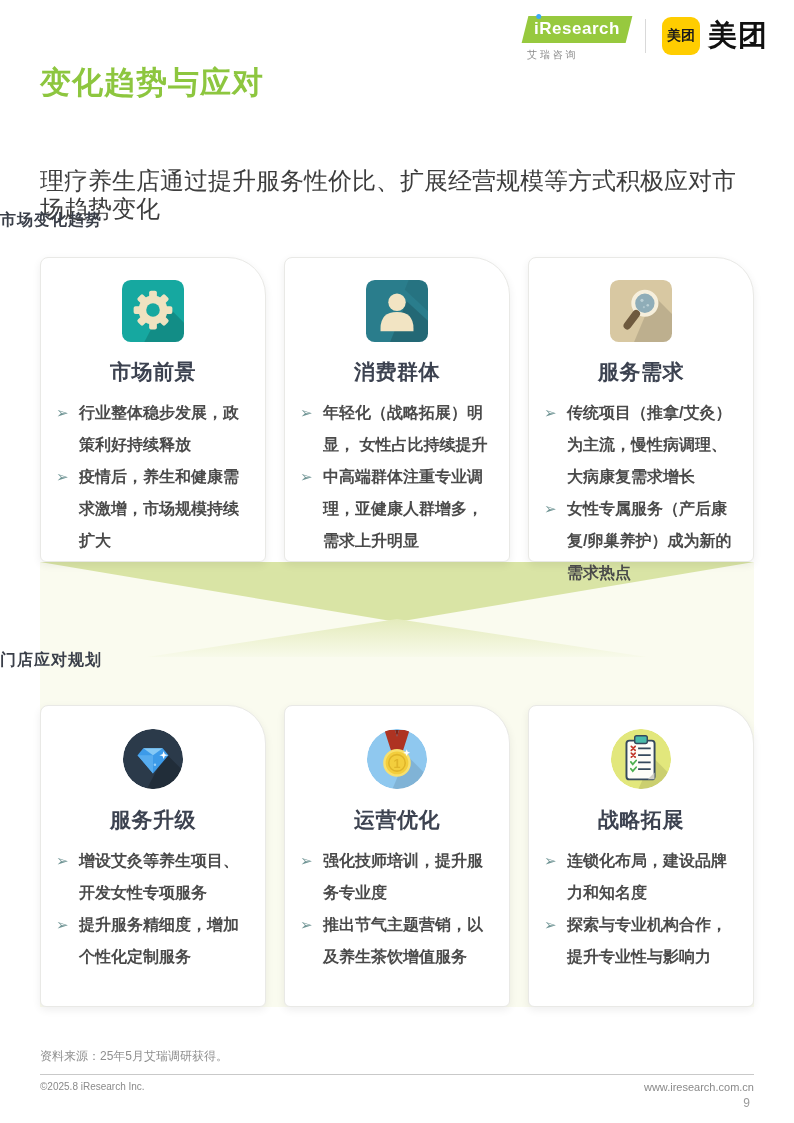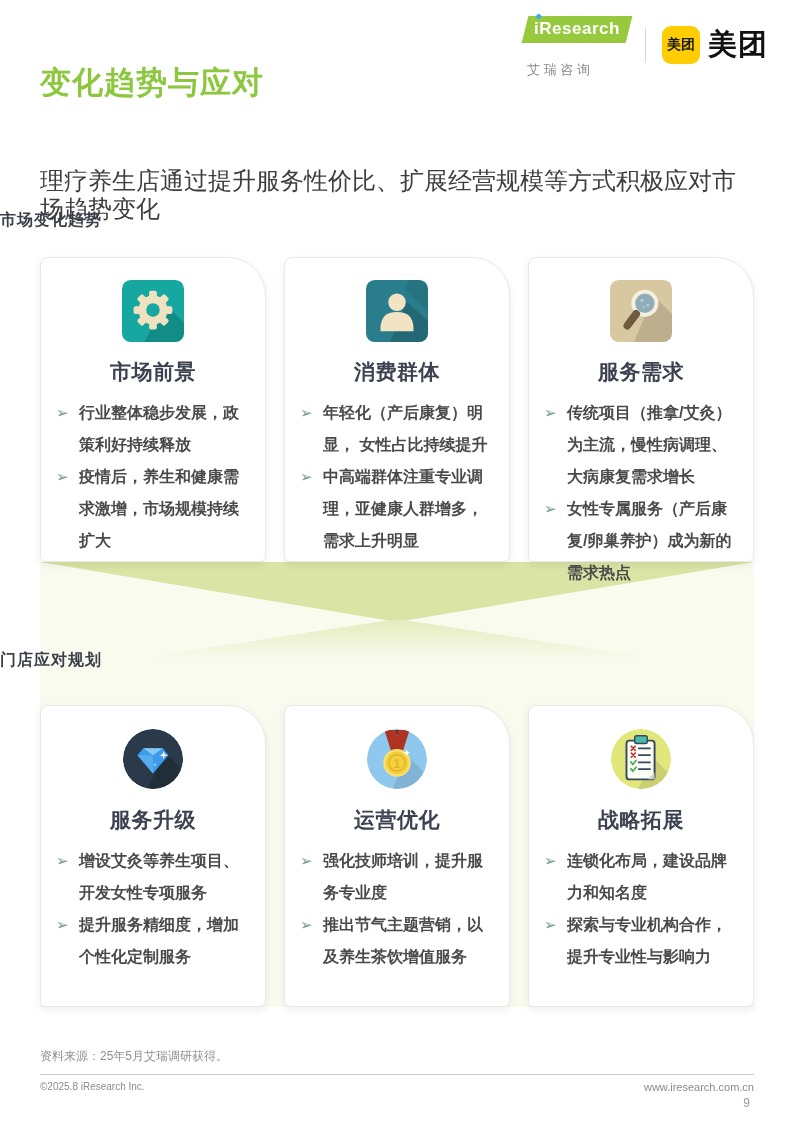--- a/index.html
+++ b/index.html
@@ -6,21 +6,21 @@
   .page{
     position:relative;width:794px;height:1123px;background:#ffffff;overflow:hidden;
     font-family:"Liberation Sans","DejaVu Sans",sans-serif;margin:0 auto;
   }
   
   .brandbar{position:absolute;top:16px;right:26px;display:flex;align-items:center;}
   .ir-block{display:flex;flex-direction:column;align-items:center;}
   .ir-box{position:relative;background:#97C93E;transform:skew(-14deg);padding:3px 9px 4px 9px;}
   .ir-box .ir-text{display:inline-block;transform:skew(14deg);color:#ffffff;font-weight:700;font-size:17px;letter-spacing:.5px;}
   .ir-dot{position:absolute;left:8px;top:-2px;width:5px;height:5px;border-radius:50%;background:#3FA9F5;transform:skew(14deg);}
-  .ir-sub{display:flex;justify-content:space-between;width:100px;margin-top:18px;font-size:13px;color:#8a8a8a;}
+  .ir-sub{display:flex;justify-content:space-between;width:100px;margin-top:5px;font-size:10px;color:#8a8a8a;}
   .brand-divider{width:1px;height:34px;background:#d9d9d9;margin:0 16px 6px 16px;}
   .mt-badge{width:38px;height:38px;border-radius:9px;background:#FFCD00;display:flex;align-items:center;justify-content:center;
     font-size:14px;font-weight:900;color:#1a1a1a;margin-bottom:6px;}
   .mt-name{font-size:29px;font-weight:900;color:#111;margin-left:8px;margin-bottom:6px;letter-spacing:1px;}
   
   .page-title{position:absolute;left:40px;top:62px;font-size:31px;font-weight:700;color:#8DC63F;letter-spacing:1px;}
   .page-subtitle{position:absolute;left:40px;top:127px;width:718px;font-size:24px;line-height:28px;color:#3d3d3d;font-weight:500;margin-top:40px;}
   .section-header{position:absolute;left:0;width:100%;text-align:left;font-size:16px;font-weight:700;color:#3a3f49;letter-spacing:1px;}
   .sh1{top:210px;}
   .sh2{top:650px;}
@@ -124,21 +124,21 @@
         <g clip-path="url(#clip-p)">
           <rect width="64" height="64" fill="#2A7D8C"></rect>
           <path d="M40 10 L66 34 L66 0 L44 0 Z" fill="rgba(0,0,0,0.08)"></path>
           <path d="M42 22 L66 44 L66 66 L24 66 Z" fill="rgba(0,0,0,0.16)"></path>
           <circle cx="32" cy="23" r="9" fill="#F2E4C3"></circle>
           <path d="M15 50 Q15 33 32 33 Q49 33 49 50 L49 53 L15 53 Z" fill="#F2E4C3"></path>
         </g>
       </svg>
       <div class="card-title">消费群体</div>
       <ul class="card-bullets">
-        <li class="bullet"><span class="arrow">➢</span><span>年轻化（产后康复）明显， 女性占比持续提升</span></li>
+        <li class="bullet"><span class="arrow">➢</span><span>年轻化（战略拓展）明显， 女性占比持续提升</span></li>
         <li class="bullet"><span class="arrow">➢</span><span>中高端群体注重专业调理，亚健康人群增多，需求上升明显</span></li>
       </ul>
     </div>
 
     <div class="card">
       <svg class="card-icon" viewBox="0 0 64 64">
         <defs>
             <clipPath id="clip-m">
               <rect width="64" height="64" rx="9"></rect>
             </clipPath>

